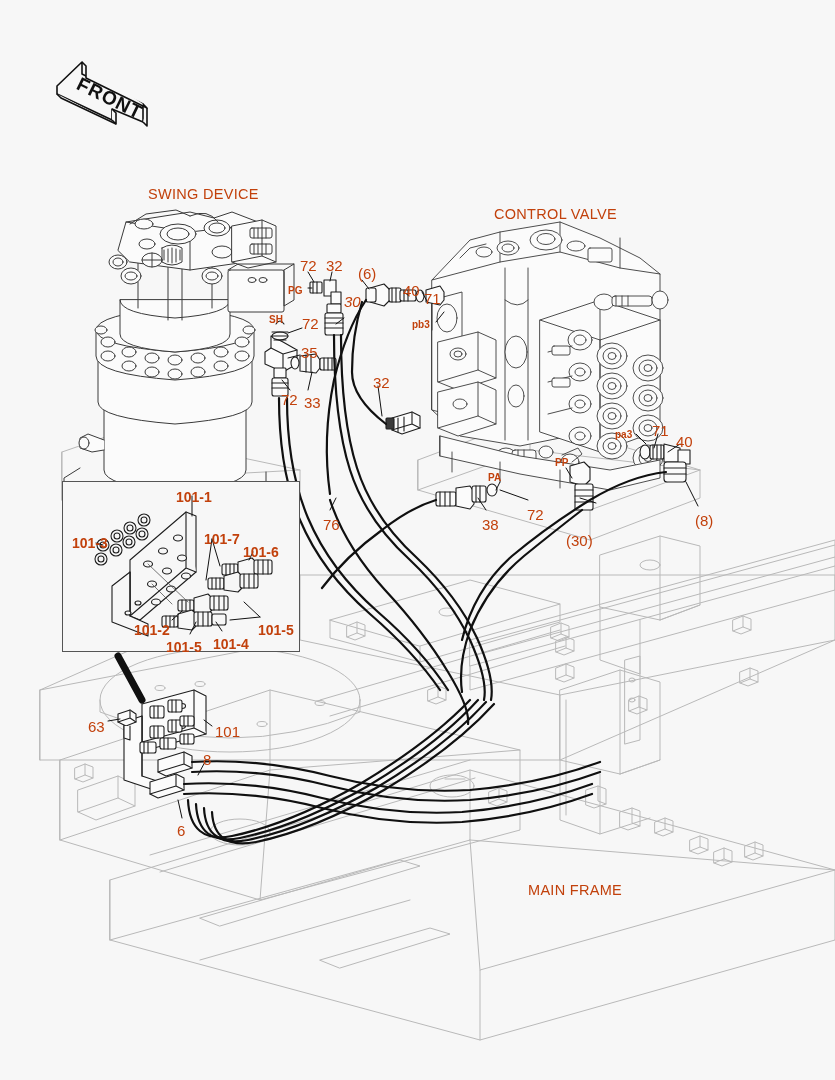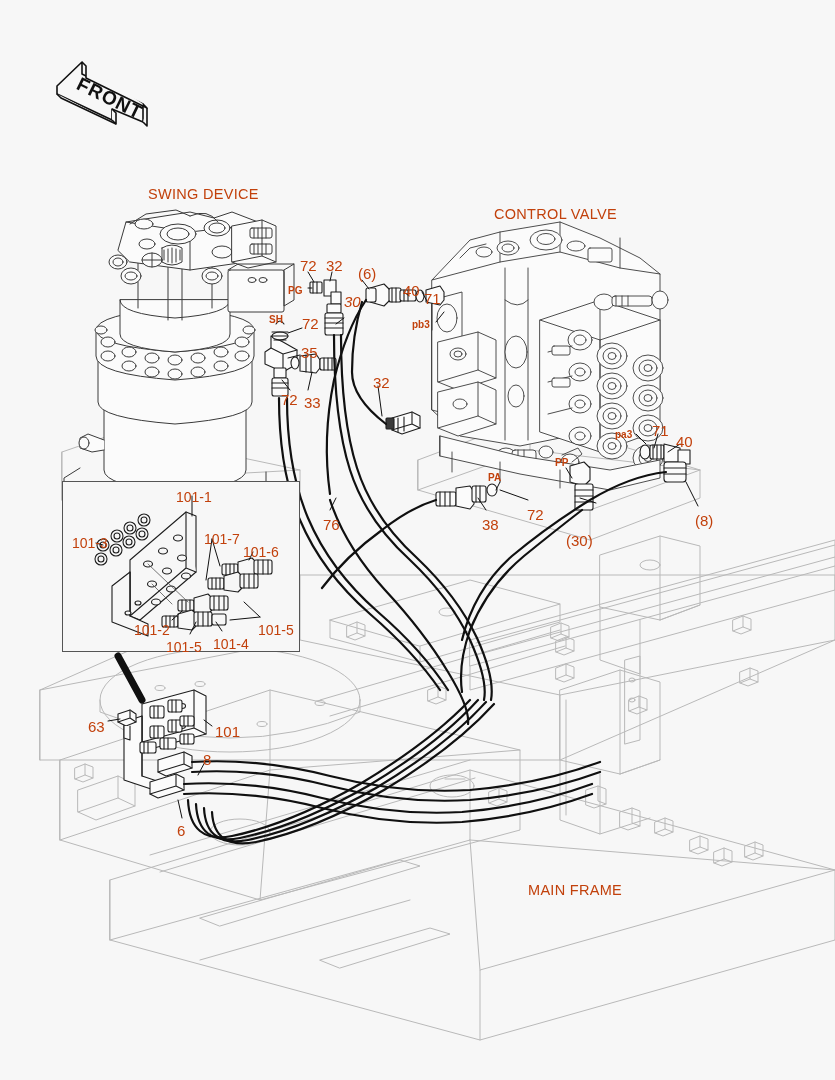--- a/index.html
+++ b/index.html
@@ -32,21 +32,21 @@
     position: absolute;
     font-family: "Liberation Sans", sans-serif;
     color: #c2410c;
     white-space: nowrap;
     line-height: 1;
     user-select: none;
   }
   .lbl-num   { font-size: 15px; font-weight: 400; }
   .lbl-port  { font-size: 10px; font-weight: 700; }
   .lbl-title { font-size: 14.5px; font-weight: 400; letter-spacing: 0.3px; }
-  .lbl-inset { font-size: 14px; font-weight: 400; }
+  .lbl-inset { font-size: 14px; font-weight: 700; }
   .inset-box {
     position: absolute;
     left: 62px; top: 481px;
     width: 238px; height: 171px;
     background: #f7f7f7;
     border: 1.6px solid #555;
     box-sizing: border-box;
   }
 </style>
 </head>

